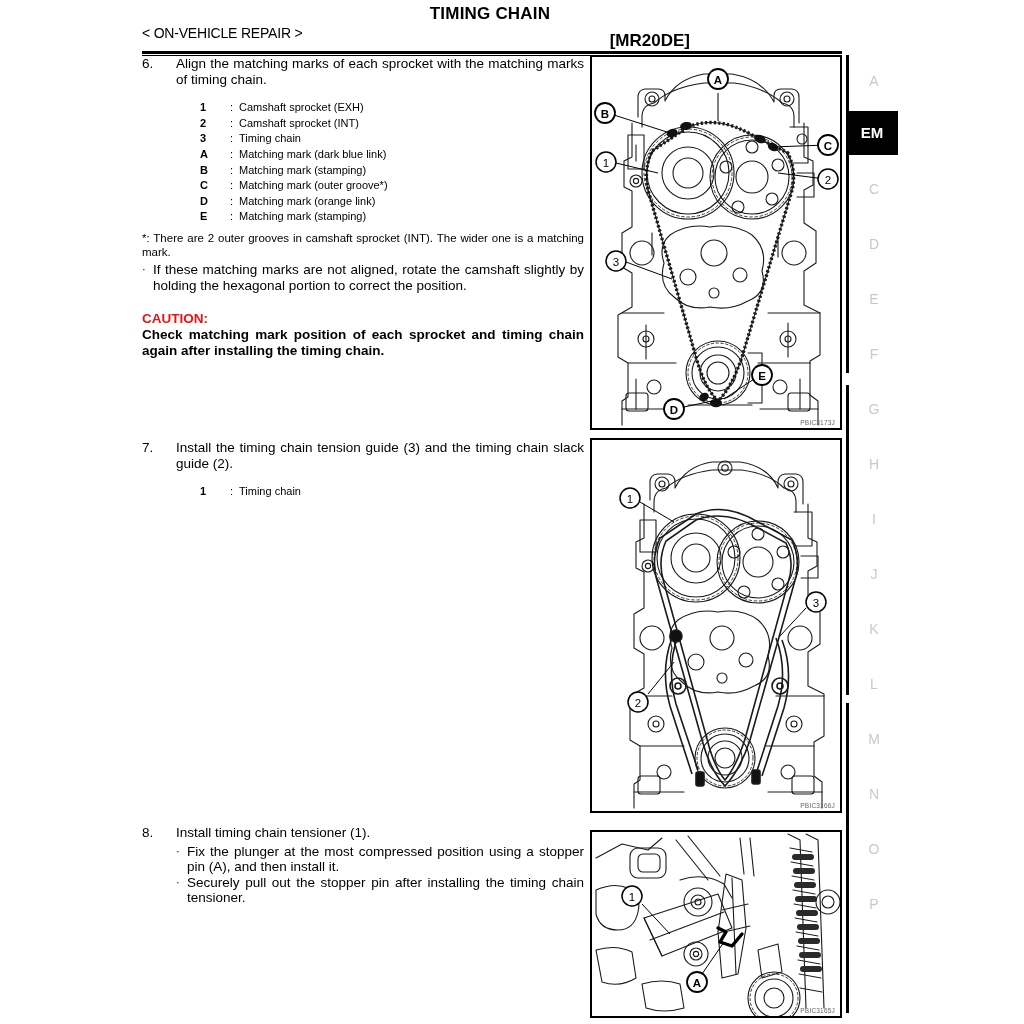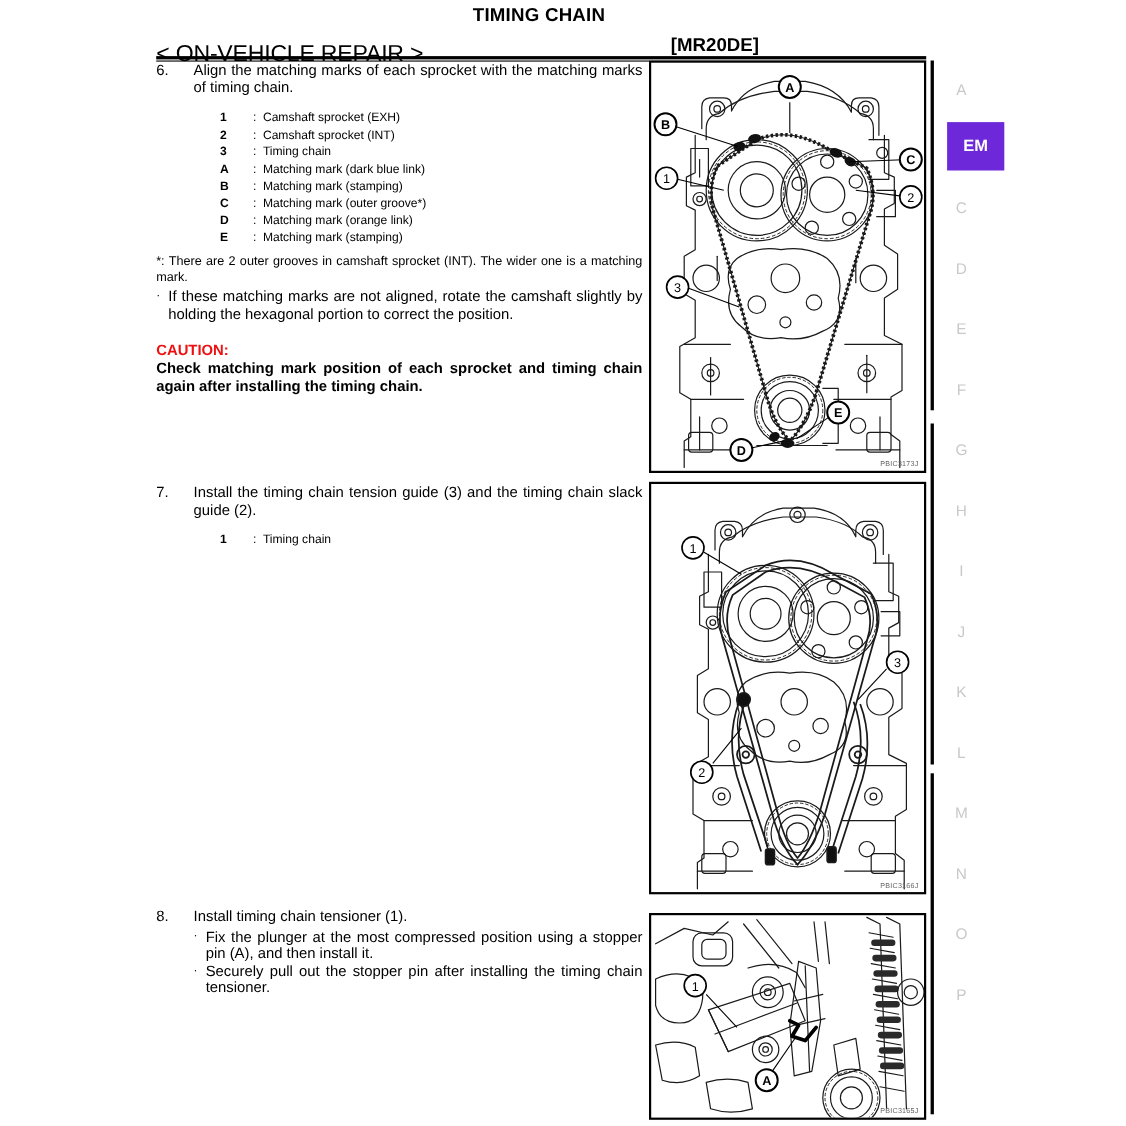--- a/index.html
+++ b/index.html
@@ -28,22 +28,22 @@
     position: absolute;
     left: 140px; top: 4px;
     width: 700px;
     text-align: center;
     font-size: 17px;
     font-weight: bold;
     letter-spacing: 0.2px;
   }
   #section-label {
     position: absolute;
-    left: 142px; top: 37px;
-    font-size: 21px;
+    left: 142px; top: 25px;
+    font-size: 14px;
     letter-spacing: -0.2px;
   }
   #engine-code {
     position: absolute;
     right: 182px; top: 31px;
     font-size: 17px;
     font-weight: bold;
     margin-left: 24px;
   }
   #rule-thick {
@@ -168,25 +168,25 @@
   }
   .index-item {
     position: absolute;
     left: 0;
     width: 56px;
     text-align: center;
     font-size: 14px;
     color: #c9c9c9;
   }
   .index-item.active {
-    background: #6d28d9;
+    background: #000000;
     color: #fff;
     font-weight: bold;
     width: 52px;
-    left: 15px;
+    left: 0;
     height: 44px;
     line-height: 44px;
     font-size: 15px;
   }
 </style>
 </head>
 <body>
 
 <div id="page">
 

